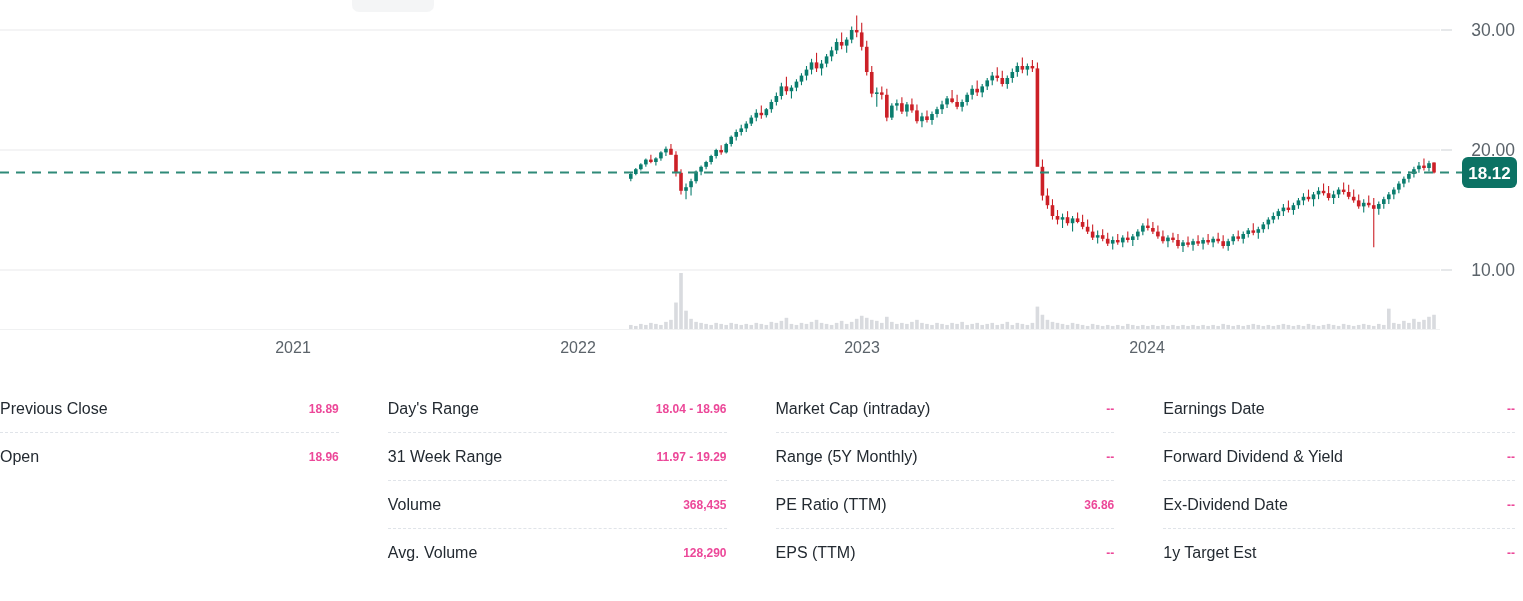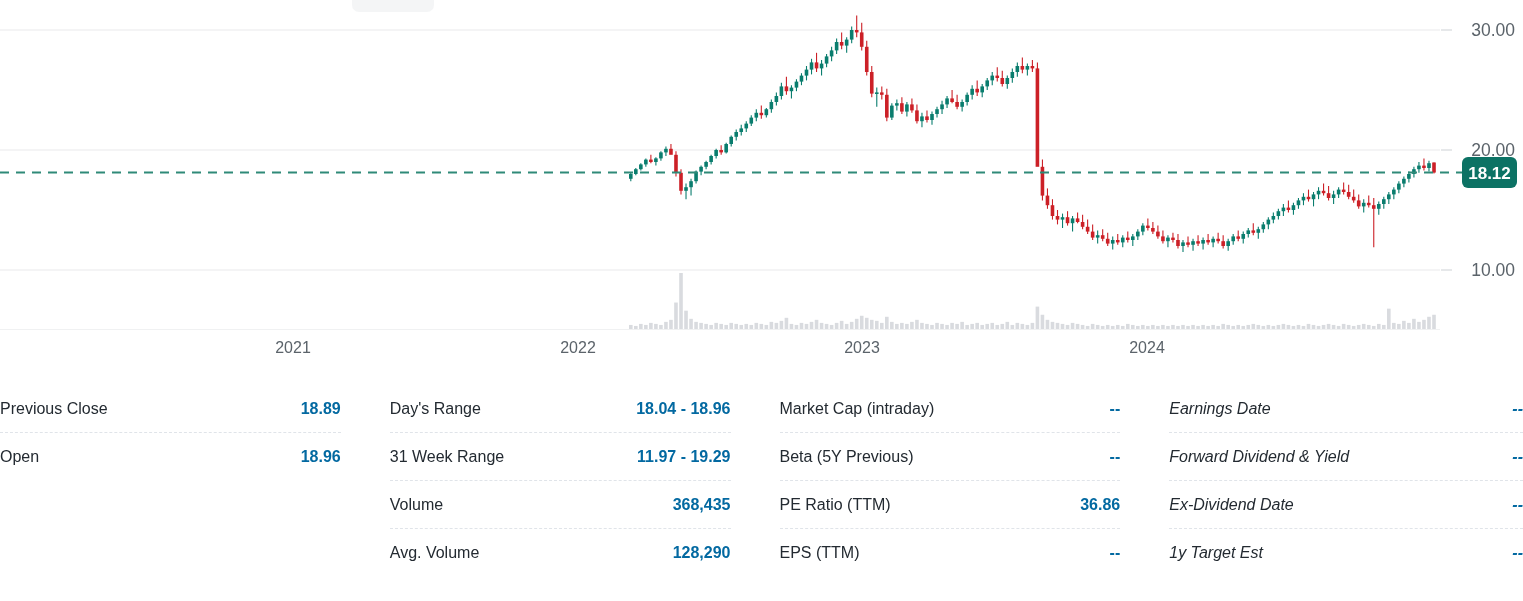--- a/index.html
+++ b/index.html
@@ -69,40 +69,40 @@
     height: 216px;
     display: flex;
     padding: 0;
   }
   .stats-col {
     width: 341px;
     margin-right: 49px;
     display: flex;
     flex-direction: column;
   }
-  .stats-col:last-child { margin-right: 0; width: 354px; font-style: italic; }
+  .stats-col:last-child { margin-right: 8px; width: 354px; }
   .stats-row {
     height: 48px;
     display: flex;
     align-items: center;
     justify-content: space-between;
     border-bottom: 1px dashed #e0e4e9;
     padding: 0 0 0 0;
   }
   .stats-row:last-child { border-bottom: none; }
   .stats-label {
     font-size: 16px;
     color: #232a31;
     white-space: nowrap;
     font-family: "Liberation Sans", sans-serif;
   }
   .stats-value {
-    font-size: 16px;
+    font-size: 12px;
     font-weight: bold;
-    color: #0369a1;
+    color: #ec4899;
     white-space: nowrap;
     text-align: right;
     font-family: "Liberation Sans", sans-serif;
   }
 </style>
 </head>
 <body>
 
 <div id="root">
 
@@ -655,21 +655,21 @@
           <span class="stats-label">Avg. Volume</span>
           <span class="stats-value">128,290</span>
         </div>
       </div>
       <div class="stats-col">
         <div class="stats-row">
           <span class="stats-label">Market Cap (intraday)</span>
           <span class="stats-value">--</span>
         </div>
         <div class="stats-row">
-          <span class="stats-label">Beta (5Y Previous)</span>
+          <span class="stats-label">Range (5Y Monthly)</span>
           <span class="stats-value">--</span>
         </div>
         <div class="stats-row">
           <span class="stats-label">PE Ratio (TTM)</span>
           <span class="stats-value">36.86</span>
         </div>
         <div class="stats-row">
           <span class="stats-label">EPS (TTM)</span>
           <span class="stats-value">--</span>
         </div>

